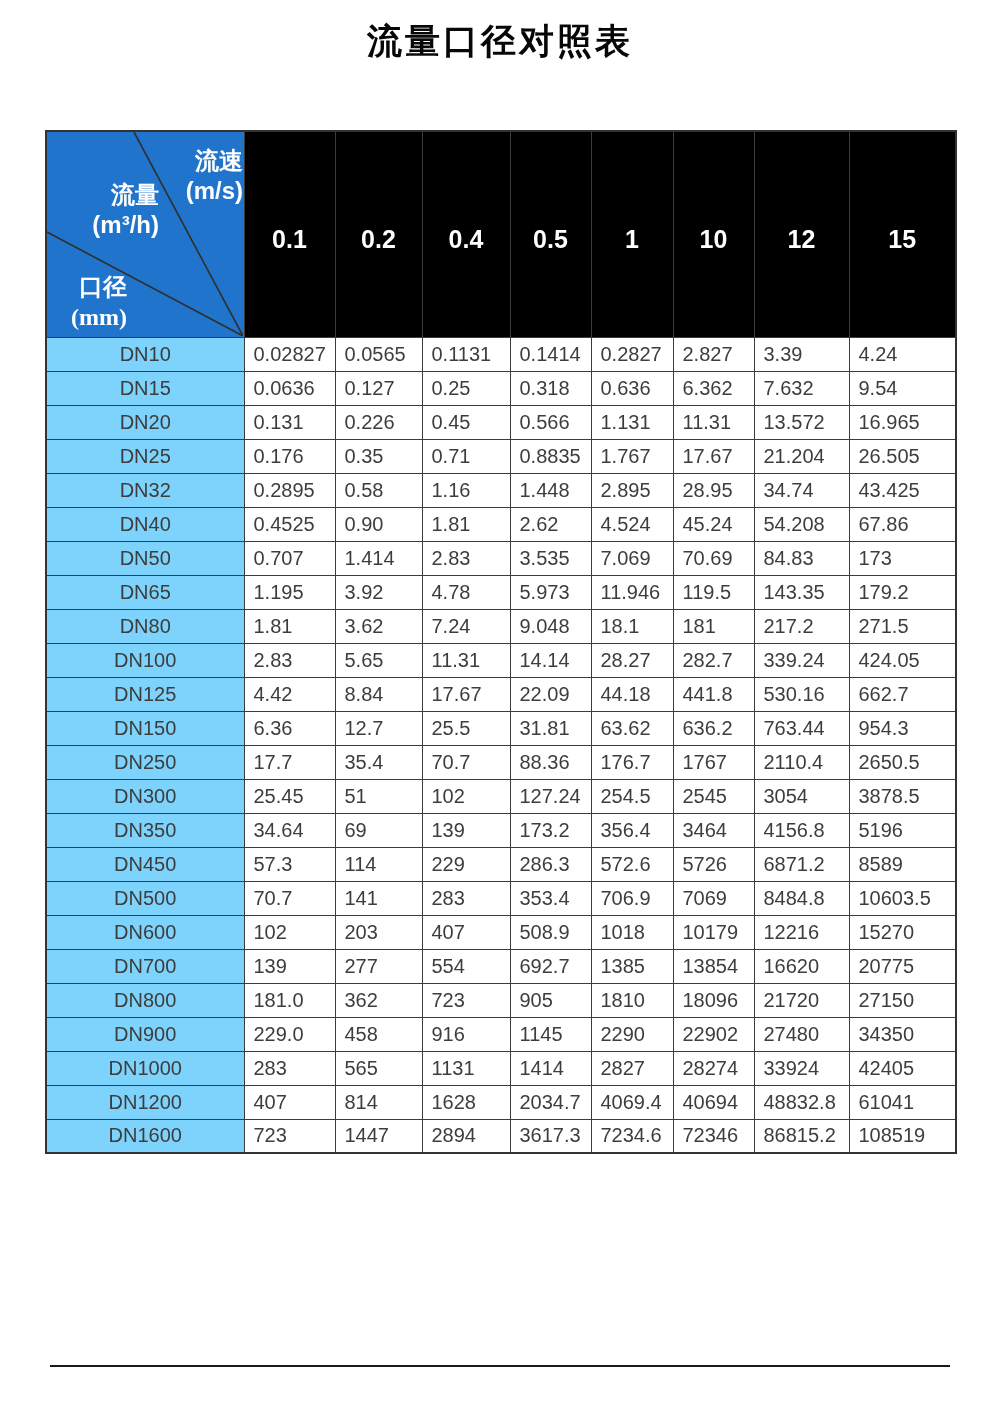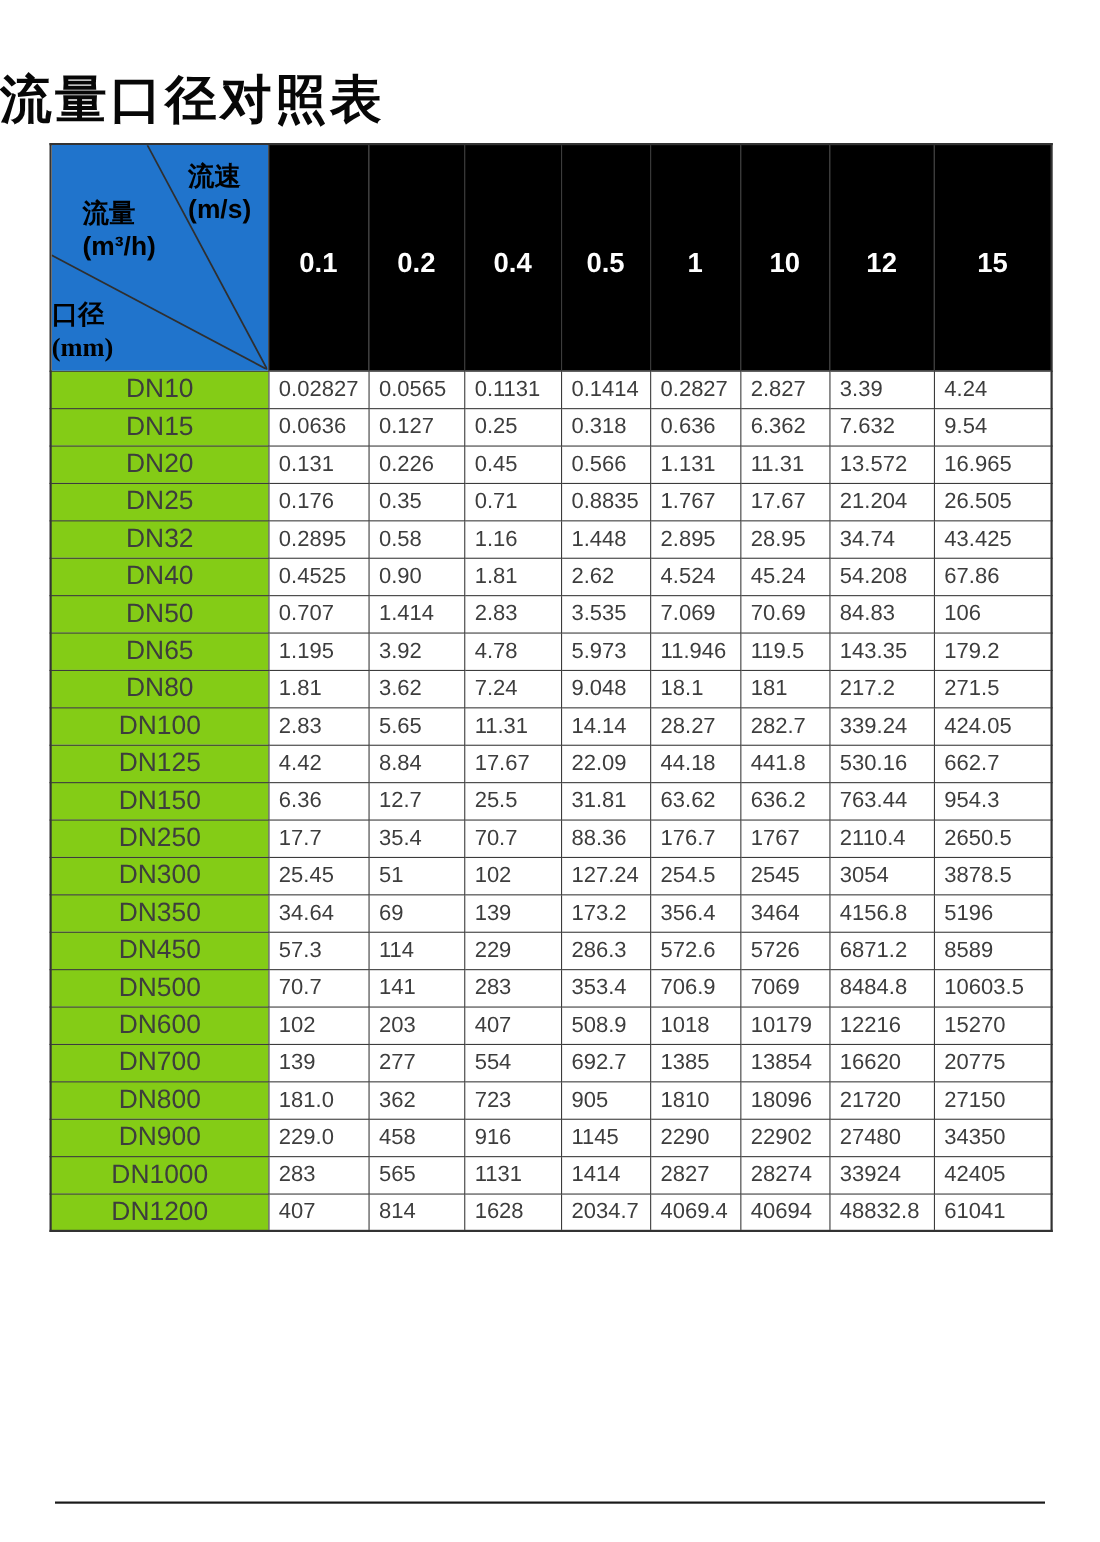--- a/index.html
+++ b/index.html
@@ -16,26 +16,25 @@
     width: 1000px;
     height: 1402px;
     background: #ffffff;
     overflow: hidden;
   }
   .page-title {
     position: absolute;
     top: 18px;
     left: 0;
     width: 100%;
-    text-align: left;
-    font-size: 47px;
+    text-align: center;
+    font-size: 35px;
     font-weight: 900;
     color: #070707;
     letter-spacing: 3px;
-    margin-top: 41px;
   }
   table.flow-table {
     position: absolute;
     left: 45px;
     top: 130px;
     width: 910px;
     border-collapse: collapse;
     table-layout: fixed;
     border: 2px solid #333333;
   }
@@ -45,45 +44,45 @@
   }
   th.corner-cell {
     position: relative;
     background: #2074cc;
     height: 206px;
     padding: 0;
   }
   .corner-svg { position: absolute; left: 0; top: 0; }
   .corner-label {
     position: absolute;
-    color: #000000;
+    color: #ffffff;
     font-size: 24px;
     font-weight: 600;
     line-height: 30px;
-    text-align: left;
+    text-align: right;
     white-space: nowrap;
   }
   .corner-speed   { top: 14px;  left: 124px; width: 72px; }
   .corner-flow    { top: 48px;  left: 28px;  width: 84px; }
   .corner-dia     { top: 140px; left: 0;  width: 80px; font-family: Liberation Serif, serif; }
   th.vel-cell {
     background: #000000;
     color: #ffffff;
     font-size: 25px;
     font-weight: 700;
     text-align: center;
     vertical-align: middle;
     padding-top: 12px;
   }
   td.dn-cell {
     text-align: center;
     color: #3d3d3d;
-    font-size: 24px;
+    font-size: 20px;
     height: 34px;
-    background: #84cc16;
+    background: #7dd3fc;
   }
   td.val-cell {
     text-align: left;
     padding-left: 9px;
     color: #3d3d3d;
     font-size: 20px;
     height: 34px;
     background: #ffffff;
     white-space: nowrap;
     overflow: hidden;
@@ -217,21 +216,21 @@
         </tr>
         <tr>
           <td class="dn-cell">DN50</td>
           <td class="val-cell">0.707</td>
           <td class="val-cell">1.414</td>
           <td class="val-cell">2.83</td>
           <td class="val-cell">3.535</td>
           <td class="val-cell">7.069</td>
           <td class="val-cell">70.69</td>
           <td class="val-cell">84.83</td>
-          <td class="val-cell">106</td>
+          <td class="val-cell">173</td>
         </tr>
         <tr>
           <td class="dn-cell">DN65</td>
           <td class="val-cell">1.195</td>
           <td class="val-cell">3.92</td>
           <td class="val-cell">4.78</td>
           <td class="val-cell">5.973</td>
           <td class="val-cell">11.946</td>
           <td class="val-cell">119.5</td>
           <td class="val-cell">143.35</td>
@@ -395,18 +394,29 @@
           <td class="dn-cell">DN1200</td>
           <td class="val-cell">407</td>
           <td class="val-cell">814</td>
           <td class="val-cell">1628</td>
           <td class="val-cell">2034.7</td>
           <td class="val-cell">4069.4</td>
           <td class="val-cell">40694</td>
           <td class="val-cell">48832.8</td>
           <td class="val-cell">61041</td>
         </tr>
+        <tr>
+          <td class="dn-cell">DN1600</td>
+          <td class="val-cell">723</td>
+          <td class="val-cell">1447</td>
+          <td class="val-cell">2894</td>
+          <td class="val-cell">3617.3</td>
+          <td class="val-cell">7234.6</td>
+          <td class="val-cell">72346</td>
+          <td class="val-cell">86815.2</td>
+          <td class="val-cell">108519</td>
+        </tr>
       </tbody>
   </table>
 
   <div class="bottom-rule"></div>
 
 </div>
 
 </body></html>

